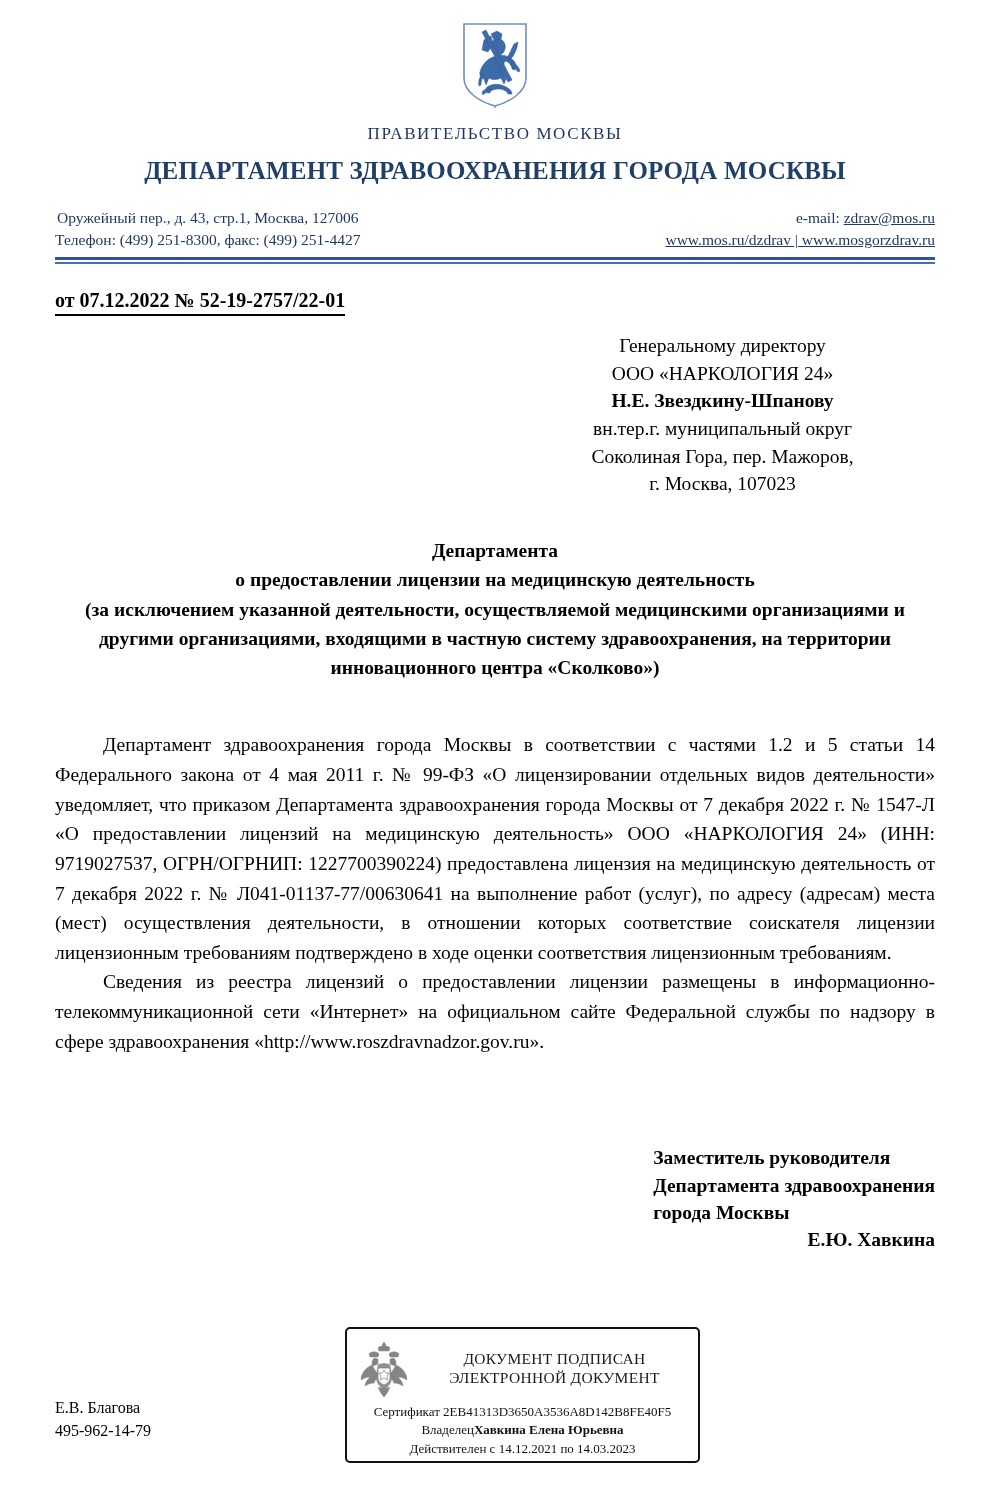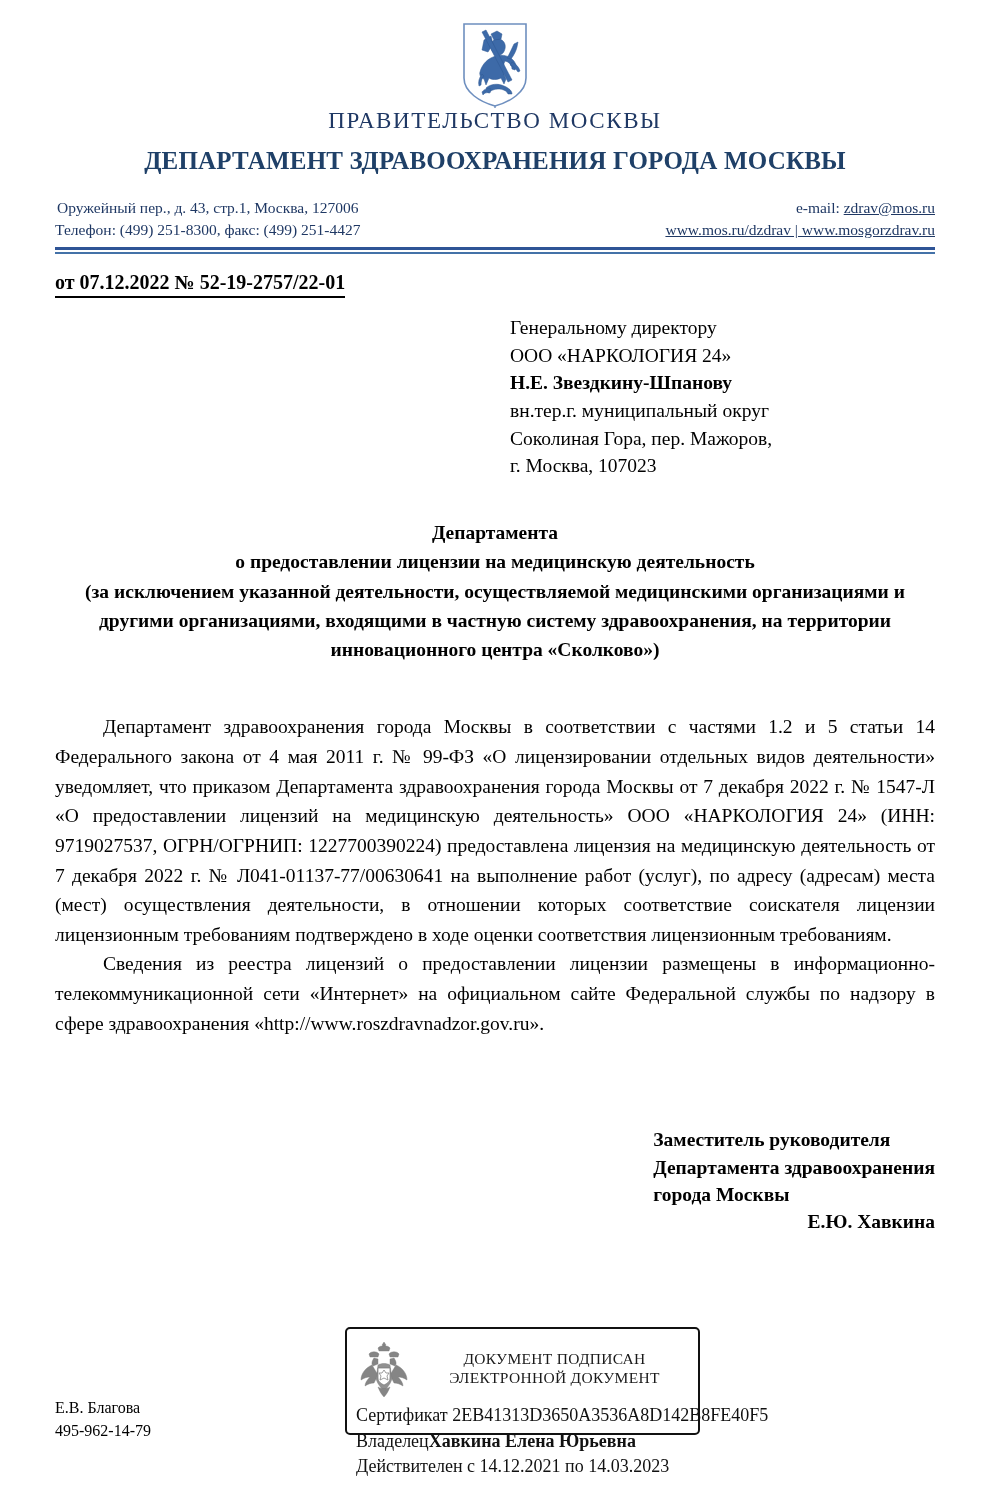--- a/index.html
+++ b/index.html
@@ -31,22 +31,23 @@
     padding-top: 22px;
   }
   .emblem {
     width: 66px;
     height: 86px;
     display: block;
   }
   .gov-line {
     text-align: center;
     color: #1F3864;
-    font-size: 23px;
+    font-size: 17px;
     letter-spacing: 1.6px;
+    margin-top: 16px;
     font-weight: 400;
   }
   .dept-line {
     text-align: center;
     color: #1F4068;
     font-size: 25px;
     font-weight: bold;
     letter-spacing: 0.2px;
     margin-top: 13px;
   }
@@ -77,35 +78,36 @@
     height: 2px;
     background: #ffffff;
   }
   .rule-thin {
     height: 2px;
     background: #4472A8;
   }
 
   
   .refno {
-    margin-top: 16px;
+    margin-top: 24px;
     font-size: 20px;
     font-weight: bold;
     display: inline-block;
     border-bottom: 2px solid #000;
     padding-bottom: 1px;
     line-height: 1.25;
   }
 
   
   .addressee {
     margin-left: 455px;
     margin-top: 16px;
     font-size: 19.5px;
     line-height: 1.42;
+    text-align: center;
   }
   .addressee .bold { font-weight: bold; }
 
   
   .title-block {
     margin-top: 38px;
     text-align: center;
     font-weight: bold;
     font-size: 19.5px;
     line-height: 1.5;
@@ -146,21 +148,21 @@
     font-size: 16px;
     line-height: 1.45;
   }
 
   
   .ds-stamp {
     position: absolute;
     left: 345px;
     top: 1327px;
     width: 355px;
-    height: 108px;
+    height: 136px;
     border: 2px solid #111;
     border-radius: 5px;
     box-sizing: border-box;
     background: #fff;
     padding: 7px 9px 5px 9px;
   }
   .ds-top {
     display: flex;
     align-items: center;
     gap: 8px;
@@ -174,25 +176,26 @@
   }
   .ds-head {
     flex: 1;
     text-align: center;
     font-size: 15.5px;
     line-height: 1.2;
     letter-spacing: 0.3px;
     color: #1a1a1a;
   }
   .ds-lines {
-    font-size: 18px;
+    font-size: 13px;
     line-height: 1.42;
     color: #111;
     margin-top: 1px;
     white-space: nowrap;
+    text-align: center;
   }
   .ds-lines .lbl { }
   .ds-lines .val { font-weight: bold; }
 </style>
 </head>
 <body>
 
 <div class="page">
 
   <div class="emblem-wrap">

